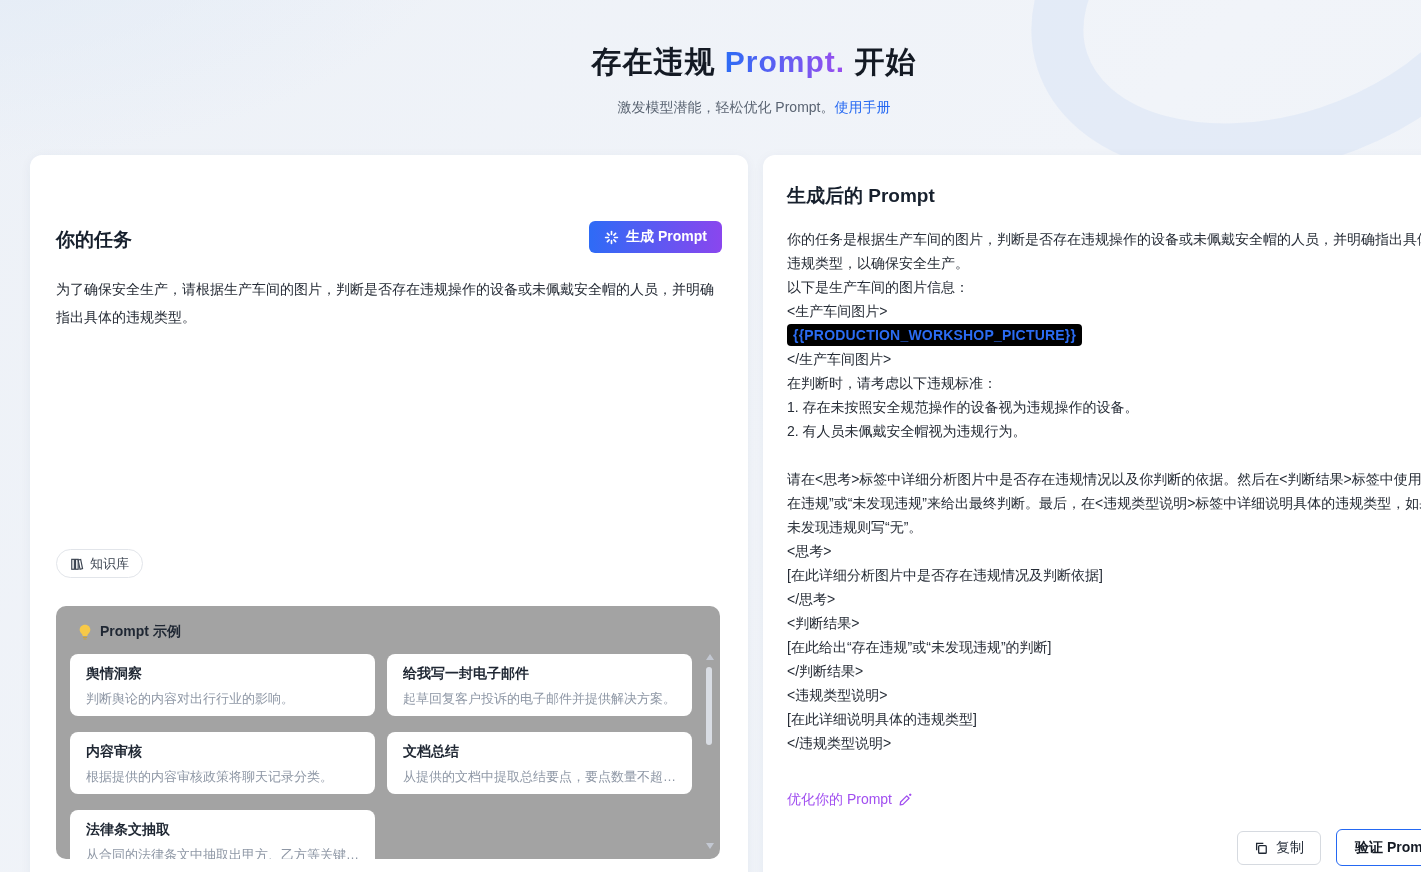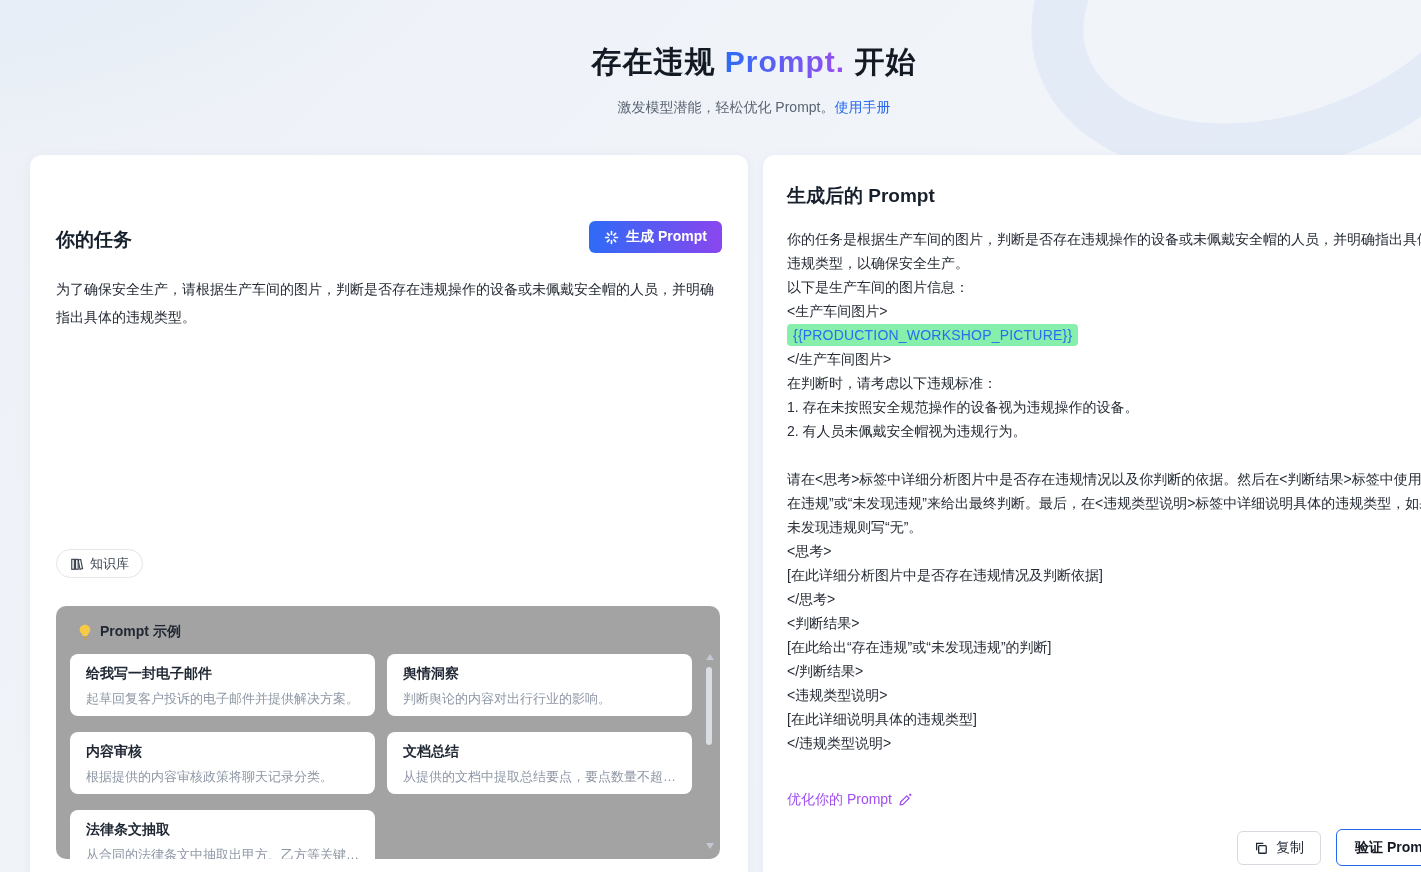--- a/index.html
+++ b/index.html
@@ -67,21 +67,21 @@
   .scroll-arrow { position:absolute; left:2px; width:0; height:0; border-left:4px solid transparent; border-right:4px solid transparent; }
   .scroll-up   { top:0;  border-bottom:6px solid #c3c8d2; }
   .scroll-down { bottom:0; border-top:6px solid #c3c8d2; }
   .scroll-thumb { position:absolute; left:2px; top:13px; width:6px; height:78px; background:#d9dde4; border-radius:3px; cursor:grab; }
 
   
   .right-inner { padding:28px 0 0 24px; }
   .prompt-body { margin-top:18px; font-size:14px; color:#262c36; }
   .prompt-line { line-height:24px; min-height:24px; white-space:nowrap; }
   .var-chip {
-    display:inline-block; background:#86efac; color:#2b6cf3; font-weight:400;
+    display:inline-block; background:#000000; color:#2b6cf3; font-weight:700;
     border-radius:4px; padding:0 6px; line-height:22px; letter-spacing:.2px;
   }
   .optimize-link {
     margin-top:36px; display:inline-flex; align-items:center; gap:6px;
     font-size:14px; color:#a14ff0; cursor:pointer; text-decoration:none;
   }
   .result-footer { position:absolute; left:474px; top:674px; display:flex; align-items:center; gap:15px; }
   .btn-copy {
     display:flex; align-items:center; gap:8px; height:34px; padding:0 16px;
     background:#fff; border:1px solid #d6dae0; border-radius:6px;
@@ -145,27 +145,27 @@
         <svg width="14" height="16" viewBox="0 0 20 24">
           <path d="M10 1 C5 1 2 4.6 2 8.6 C2 11.4 3.6 13.2 5 14.8 C5.9 15.9 6.5 16.8 6.5 18 L13.5 18 C13.5 16.8 14.1 15.9 15 14.8 C16.4 13.2 18 11.4 18 8.6 C18 4.6 15 1 10 1 Z" fill="#f7c948"></path>
           <rect x="6.8" y="19.2" width="6.4" height="1.8" rx="0.9" fill="#c9a23c"></rect>
           <rect x="7.6" y="21.8" width="4.8" height="1.6" rx="0.8" fill="#c9a23c"></rect>
         </svg>
       </span>
       <span>Prompt 示例</span>
     </div>
     <div class="examples-grid">
   <div class="example-card">
+    <div class="example-title">舆情洞察</div>
+    <div class="example-desc">判断舆论的内容对出行行业的影响。</div>
+  </div>
+
+  <div class="example-card">
     <div class="example-title">给我写一封电子邮件</div>
     <div class="example-desc">起草回复客户投诉的电子邮件并提供解决方案。</div>
-  </div>
-
-  <div class="example-card">
-    <div class="example-title">舆情洞察</div>
-    <div class="example-desc">判断舆论的内容对出行行业的影响。</div>
   </div>
 
   <div class="example-card">
     <div class="example-title">内容审核</div>
     <div class="example-desc">根据提供的内容审核政策将聊天记录分类。</div>
   </div>
 
   <div class="example-card">
     <div class="example-title">文档总结</div>
     <div class="example-desc">从提供的文档中提取总结要点，要点数量不超过10个。</div>

